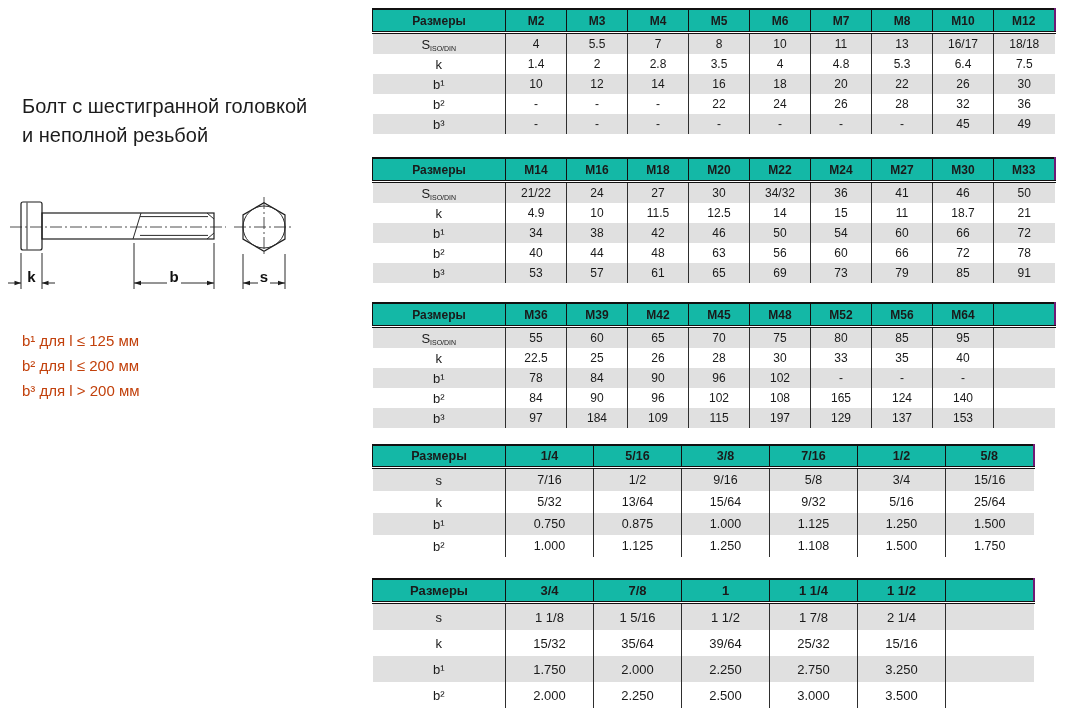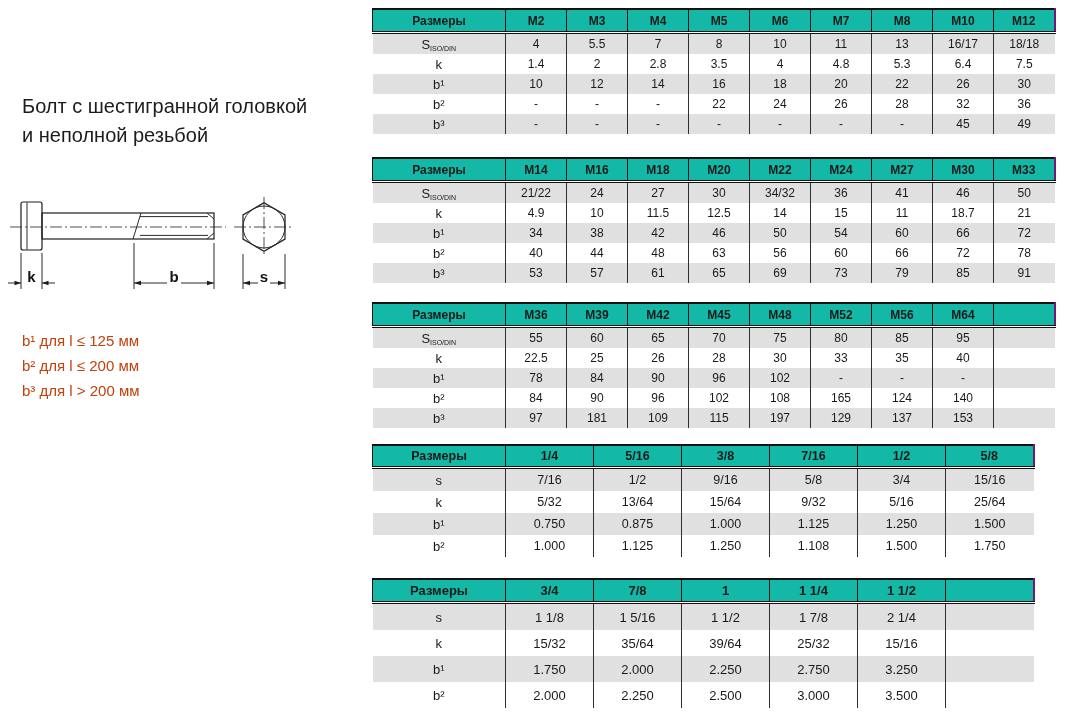--- a/index.html
+++ b/index.html
@@ -363,21 +363,21 @@
             <td>102</td>
             <td>108</td>
             <td>165</td>
             <td>124</td>
             <td>140</td>
             <td></td>
           </tr>
           <tr>
             <td class="rowlabel">b³</td>
             <td>97</td>
-            <td>181</td>
+            <td>184</td>
             <td>109</td>
             <td>115</td>
             <td>197</td>
             <td>129</td>
             <td>137</td>
             <td>153</td>
             <td></td>
           </tr>
         </tbody>
       </table>

